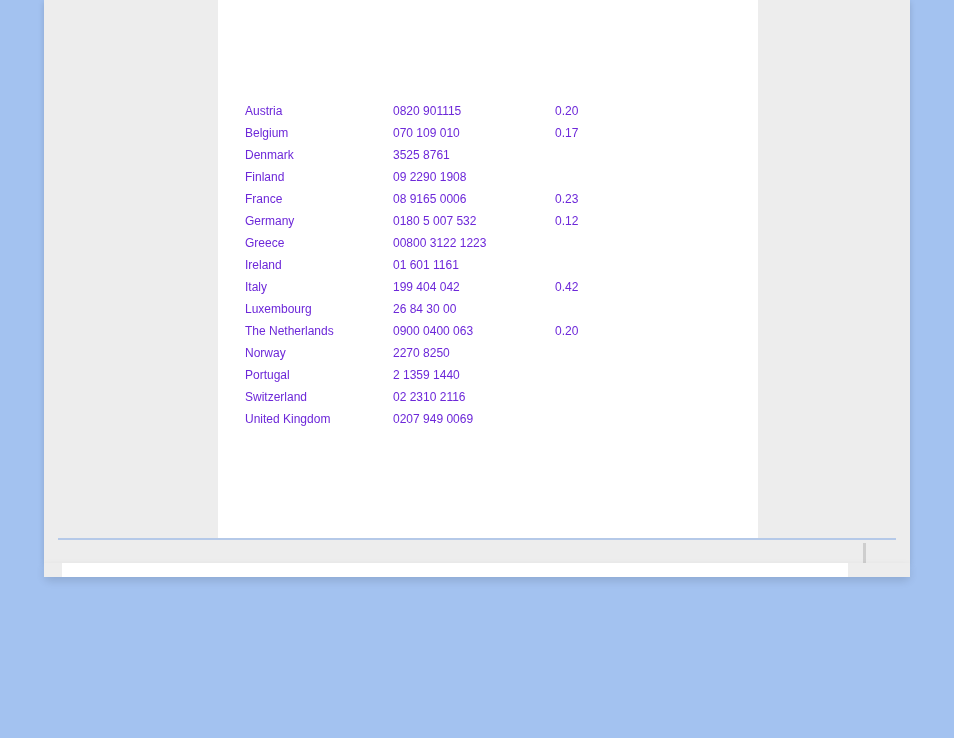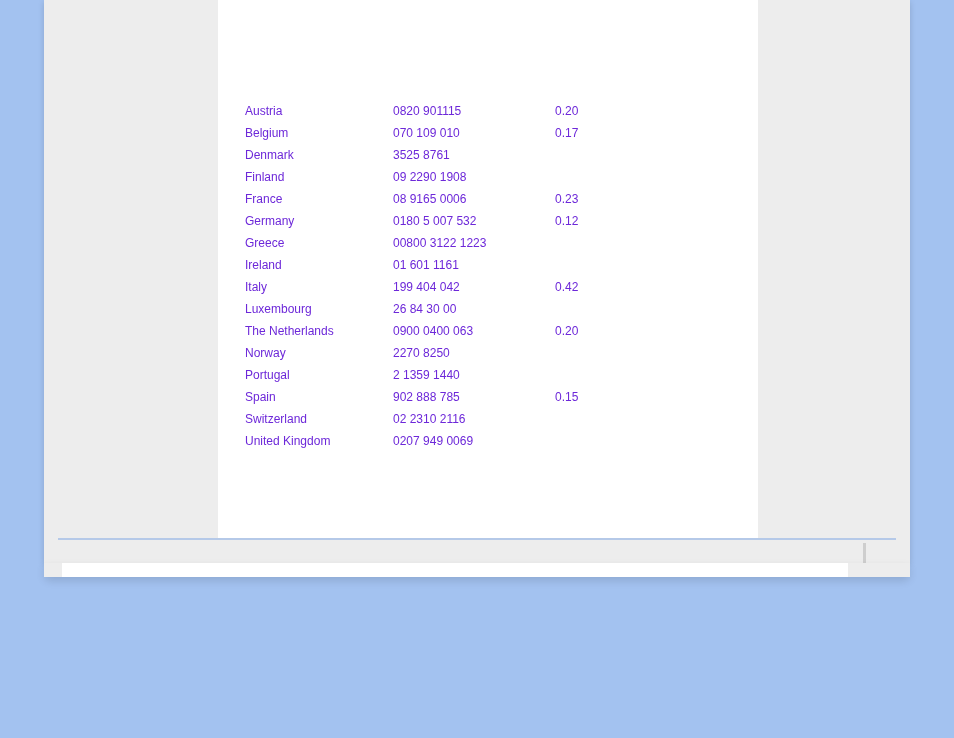--- a/index.html
+++ b/index.html
@@ -186,25 +186,20 @@
           <div class="col-country">Norway</div>
           <div class="col-phone">2270 8250</div>
           <div class="col-rate"></div>
         </div>
         <div class="table-row">
           <div class="col-country">Portugal</div>
           <div class="col-phone">2 1359 1440</div>
           <div class="col-rate"></div>
         </div>
         <div class="table-row">
-          <div class="col-country">Spain</div>
-          <div class="col-phone">902 888 785</div>
-          <div class="col-rate">0.15</div>
-        </div>
-        <div class="table-row">
           <div class="col-country">Switzerland</div>
           <div class="col-phone">02 2310 2116</div>
           <div class="col-rate"></div>
         </div>
         <div class="table-row">
           <div class="col-country">United Kingdom</div>
           <div class="col-phone">0207 949 0069</div>
           <div class="col-rate"></div>
         </div>
       </div>

